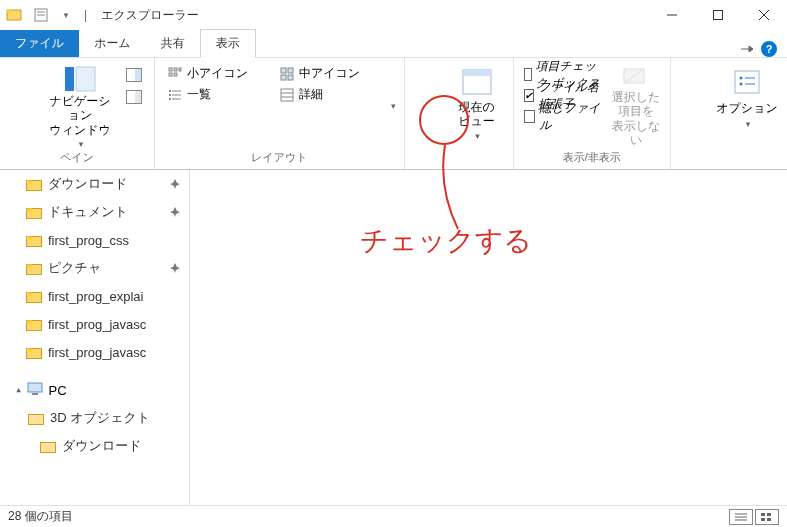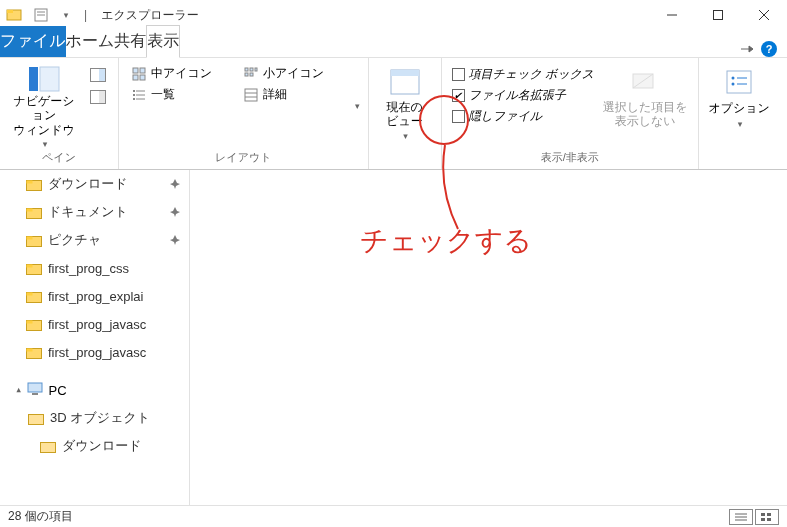--- a/index.html
+++ b/index.html
@@ -7,30 +7,30 @@
   .titlebar { height: 30px; display: flex; align-items: center; padding: 0 0 0 6px; background: #fff; font-size: 12px; }
   .titlebar .left { display: flex; align-items: center; gap: 4px; }
   .tb-icon { width: 16px; height: 16px; display: inline-flex; align-items: center; justify-content: center; }
   .qat { display: flex; gap: 2px; margin-left: 4px; align-items: center; }
   .qat-item { width: 22px; height: 22px; display: flex; align-items: center; justify-content: center; }
   .qat-sep { margin: 0 4px; color: #666; font-size: 12px; }
   .window-title { margin-left: 6px; color: #333; font-size: 12px; }
   .winctrl { margin-left: auto; display: flex; }
   .winctrl div { width: 46px; height: 30px; display: flex; align-items: center; justify-content: center; font-size: 12px; color: #333; }
   .tabs { height: 28px; display: flex; align-items: flex-end; background: #fff; border-bottom: 1px solid #e1e1e1; }
-  .tab { padding: 5px 0; font-size: 16px; color: #333; cursor: default; }
+  .tab { padding: 5px 15px; font-size: 12px; color: #333; cursor: default; }
   .tab.file { background: #1979ca; color: #fff; }
   .tab.active { border: 1px solid #d0d0d0; border-bottom: 1px solid #fff; margin-bottom: -1px; background: #fff; }
   .tabs .right { margin-left: auto; display: flex; align-items: center; gap: 6px; padding-right: 10px; }
   .pin { width: 16px; height: 16px; }
   .help { width: 16px; height: 16px; background: #0078d7; border-radius: 50%; color: #fff; display: flex; align-items: center; justify-content: center; font-size: 11px; font-weight: bold; }
   .ribbon { display: flex; border-bottom: 1px solid #c7c7c7; background: #fff; }
   .rgroup { position: relative; padding: 6px 8px 22px 8px; border-right: 1px solid #e1e1e1; display: flex; }
   .rgroup .glabel { position: absolute; bottom: 4px; left: 0; right: 0; text-align: center; font-size: 11px; color: #666; }
-  .bigbtn { display: flex; flex-direction: column; align-items: center; justify-content: flex-start; width: 72px; font-size: 12px; gap: 2px; padding-top: 2px; }
+  .bigbtn { display: flex; flex-direction: column; align-items: center; justify-content: flex-start; width: 72px; font-size: 12px; gap: 2px; padding-top: 2px; margin-left: 36px; }
   .bigicon { width: 32px; height: 32px; display: flex; align-items: center; justify-content: center; }
   .smgrid { display: flex; flex-direction: column; gap: 2px; }
   .msplit { display: flex; gap: 2px; }
   .smbtn { display: flex; align-items: center; gap: 4px; font-size: 12px; padding: 1px 4px; }
   .smbtn .sic { width: 16px; height: 16px; display: inline-flex; align-items: center; justify-content: center; }
   .cbrow { display: flex; align-items: center; gap: 4px; font-size: 12px; padding: 1px 2px; height: 21px; font-style: italic; }
   .cbrow .cb { width: 13px; height: 13px; border: 1px solid #666; display: inline-flex; align-items: center; justify-content: center; font-size: 10px; color: #000; }
   .content { display: flex; height: calc(527px - 30px - 28px - 112px - 22px); }
   .sidebar { width: 190px; border-right: 1px solid #e1e1e1; overflow: hidden; }
   .sidebar .item { display: flex; align-items: center; gap: 6px; height: 28px; padding: 0 8px 0 26px; font-size: 13px; color: #333; }
@@ -141,41 +141,41 @@
     </div>
     <div class="glabel">ペイン</div>
   </div>
 
   <div class="rgroup">
     <div class="smgrid">
       <div class="msplit">
         <div class="smbtn" style="width:110px">
           <span class="sic">
               <svg width="14" height="14">
-                <rect x="1" y="1" width="5" height="5" fill="#cfe3f7" stroke="#888"></rect>
-                <rect x="8" y="1" width="5" height="5" fill="#cfe3f7" stroke="#888"></rect>
-                <rect x="1" y="8" width="5" height="5" fill="#cfe3f7" stroke="#888"></rect>
-                <rect x="8" y="8" width="5" height="5" fill="#cfe3f7" stroke="#888"></rect>
-              </svg>
-            </span>
-          <span>中アイコン</span>
-        </div>
-        <div class="smbtn" style="width:110px">
-          <span class="sic">
-              <svg width="14" height="14">
                 <g fill="#cfe3f7" stroke="#888">
                   <rect x="1" y="1" width="3" height="3"></rect>
                   <rect x="6" y="1" width="3" height="3"></rect>
                   <rect x="11" y="1" width="2" height="3"></rect>
                   <rect x="1" y="6" width="3" height="3"></rect>
                   <rect x="6" y="6" width="3" height="3"></rect>
                 </g>
               </svg>
             </span>
           <span>小アイコン</span>
+        </div>
+        <div class="smbtn" style="width:110px">
+          <span class="sic">
+              <svg width="14" height="14">
+                <rect x="1" y="1" width="5" height="5" fill="#cfe3f7" stroke="#888"></rect>
+                <rect x="8" y="1" width="5" height="5" fill="#cfe3f7" stroke="#888"></rect>
+                <rect x="1" y="8" width="5" height="5" fill="#cfe3f7" stroke="#888"></rect>
+                <rect x="8" y="8" width="5" height="5" fill="#cfe3f7" stroke="#888"></rect>
+              </svg>
+            </span>
+          <span>中アイコン</span>
         </div>
       </div>
       <div class="msplit">
         <div class="smbtn" style="width:110px">
           <span class="sic">
               <svg width="14" height="14">
                 <g stroke="#888">
                   <line x1="4" y1="3" x2="13" y2="3"></line>
                   <line x1="4" y1="7" x2="13" y2="7"></line>
                   <line x1="4" y1="11" x2="13" y2="11"></line>
@@ -293,33 +293,33 @@
               <path d="M6 1 L8 5 L11 6 L7 8 L6 11 L5 8 L1 6 L4 5 Z" fill="#7a7a7a"></path>
             </svg></span>
         </div>
         <div class="item">
           <span class="fic">
             <svg width="16" height="13">
               <rect x="0.5" y="2.5" width="15" height="10" fill="#ffd86b" stroke="#caa020"></rect>
               <rect x="0.5" y="2.5" width="6" height="3" fill="#ffcf3f"></rect>
             </svg>
           </span>
+          <span>first_prog_css</span>
+        </div>
+        <div class="item">
+          <span class="fic">
+            <svg width="16" height="13">
+              <rect x="0.5" y="2.5" width="15" height="10" fill="#ffd86b" stroke="#caa020"></rect>
+              <rect x="0.5" y="2.5" width="6" height="3" fill="#ffcf3f"></rect>
+            </svg>
+          </span>
           <span>ピクチャ</span>
           <span class="pin-icon"><svg width="12" height="12">
               <path d="M6 1 L8 5 L11 6 L7 8 L6 11 L5 8 L1 6 L4 5 Z" fill="#7a7a7a"></path>
             </svg></span>
-        </div>
-        <div class="item">
-          <span class="fic">
-            <svg width="16" height="13">
-              <rect x="0.5" y="2.5" width="15" height="10" fill="#ffd86b" stroke="#caa020"></rect>
-              <rect x="0.5" y="2.5" width="6" height="3" fill="#ffcf3f"></rect>
-            </svg>
-          </span>
-          <span>first_prog_css</span>
         </div>
         <div class="item">
           <span class="fic">
             <svg width="16" height="13">
               <rect x="0.5" y="2.5" width="15" height="10" fill="#ffd86b" stroke="#caa020"></rect>
               <rect x="0.5" y="2.5" width="6" height="3" fill="#ffcf3f"></rect>
             </svg>
           </span>
           <span>first_prog_explai</span>
         </div>

